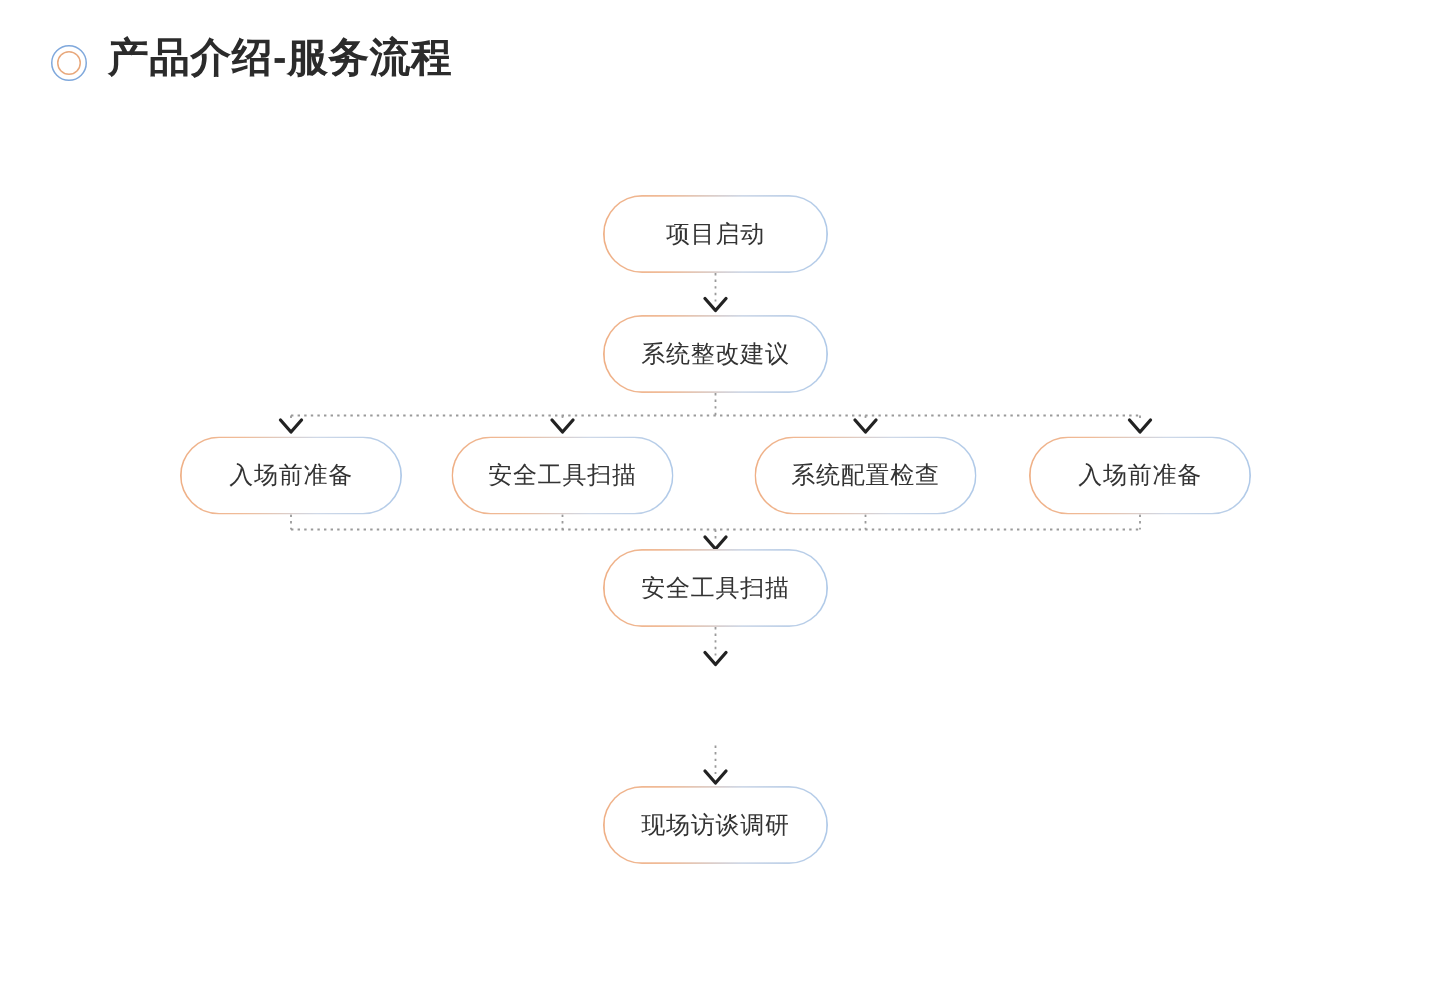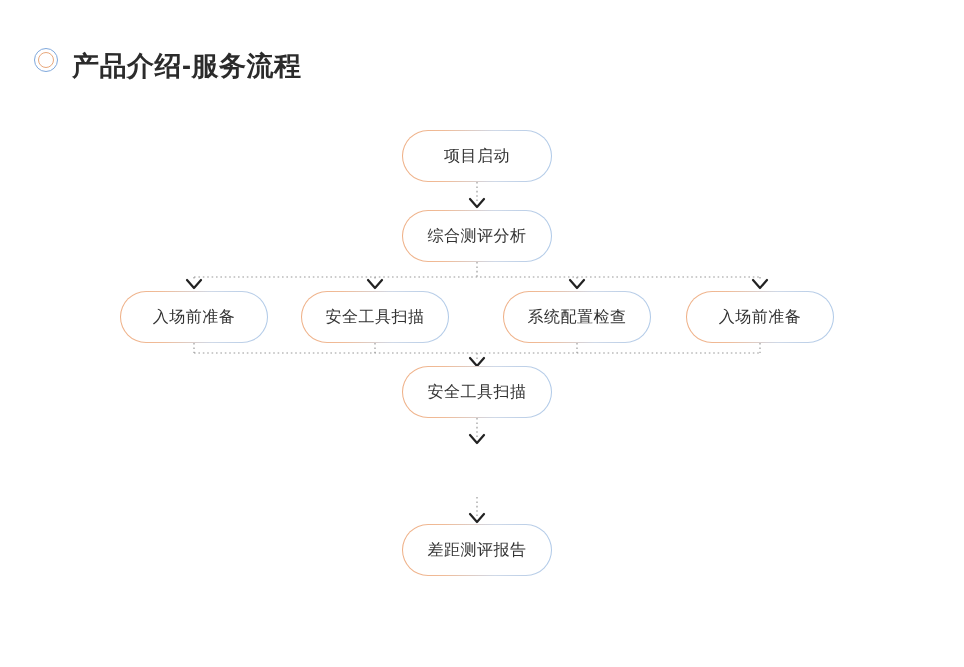--- a/index.html
+++ b/index.html
@@ -15,23 +15,22 @@
     font-family: "Liberation Sans", "DejaVu Sans", sans-serif;
     color: #333333;
   }
 
   
   #title-bar {
     position: absolute;
     left: 34px;
     top: 20px;
     display: flex;
-    align-items: flex-start;
+    align-items: flex-end;
     gap: 12px;
-    margin-top: 28px;
   }
   #title-icon {
     width: 26px;
     height: 26px;
     position: relative;
     flex: 0 0 auto;
   }
   #title-icon .ring-outer {
     position: absolute;
     left: 0; top: 0;
@@ -165,21 +164,21 @@
 
     <line class="dot" x1="477" y1="497" x2="477" y2="516"></line>
     <polyline class="chev" points="470,514 477,522 484,514"></polyline>
   </svg>
 
   <div class="node spine" id="node-start">
     <span class="node-label">项目启动</span>
   </div>
 
   <div class="node spine" id="node-prep">
-    <span class="node-label">综合测评分析</span>
+    <span class="node-label">系统整改建议</span>
   </div>
 
   <div class="node branch" id="node-interview">
     <span class="node-label">入场前准备</span>
   </div>
 
   <div class="node branch" id="node-scan">
     <span class="node-label">安全工具扫描</span>
   </div>
 
@@ -190,16 +189,16 @@
   <div class="node branch" id="node-pentest">
     <span class="node-label">入场前准备</span>
   </div>
 
   <div class="node spine" id="node-analyze">
     <span class="node-label">安全工具扫描</span>
   </div>
 
 
   <div class="node spine" id="node-advice">
-    <span class="node-label">差距测评报告</span>
+    <span class="node-label">现场访谈调研</span>
   </div>
 
 </div>
 
 </body></html>

